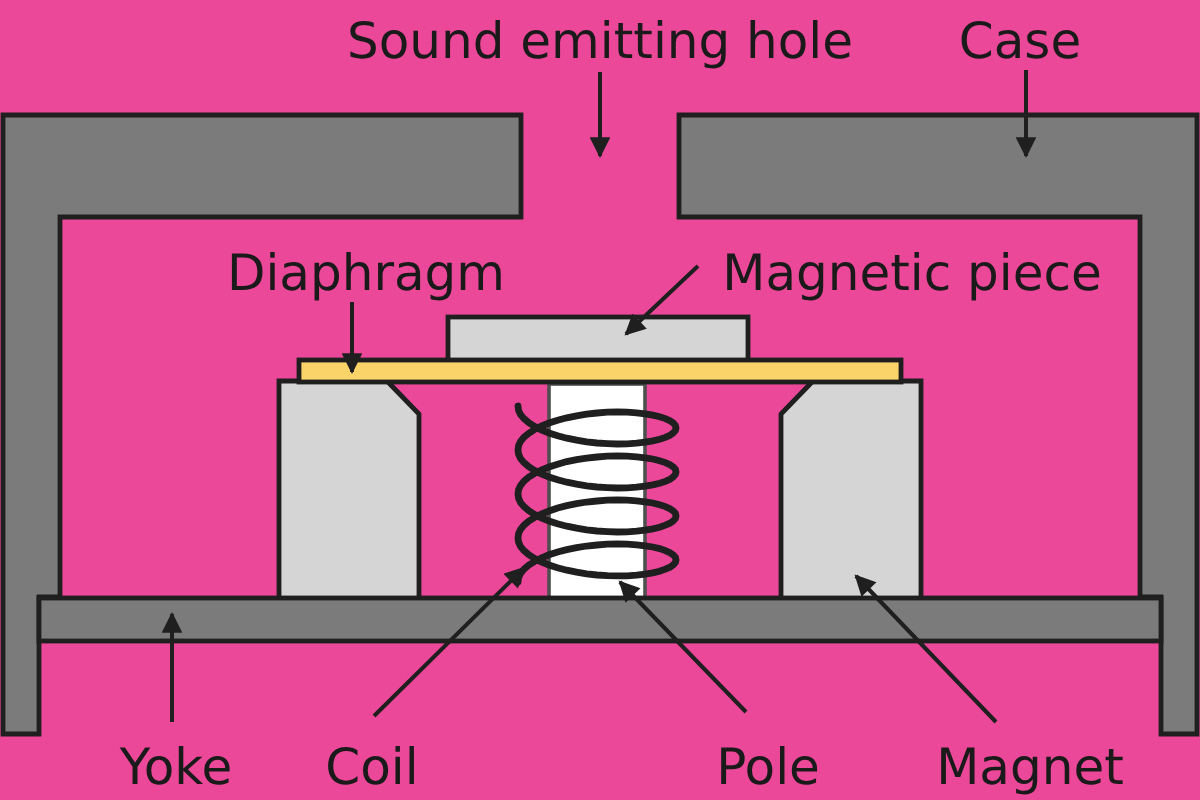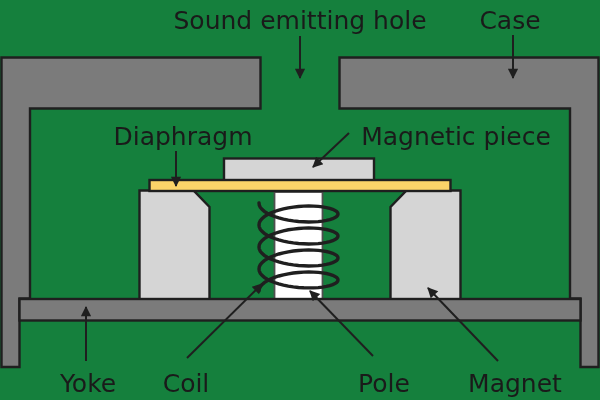--- a/index.html
+++ b/index.html
@@ -5,21 +5,21 @@
   html, body {
     margin: 0;
     padding: 0;
     background: #ffffff;
   }
   .stage {
     position: relative;
     width: 600px;
     height: 400px;
     overflow: hidden;
-    background: #15803d;
+    background: #ec4899;
   }
   svg { display: block; }
   .outlined {
     stroke: #1f1f1f;
     stroke-width: 2.4;
   }
   .pole-rect {
     fill: #ffffff;
     stroke: #4f4f4f;
     stroke-width: 1.8;

